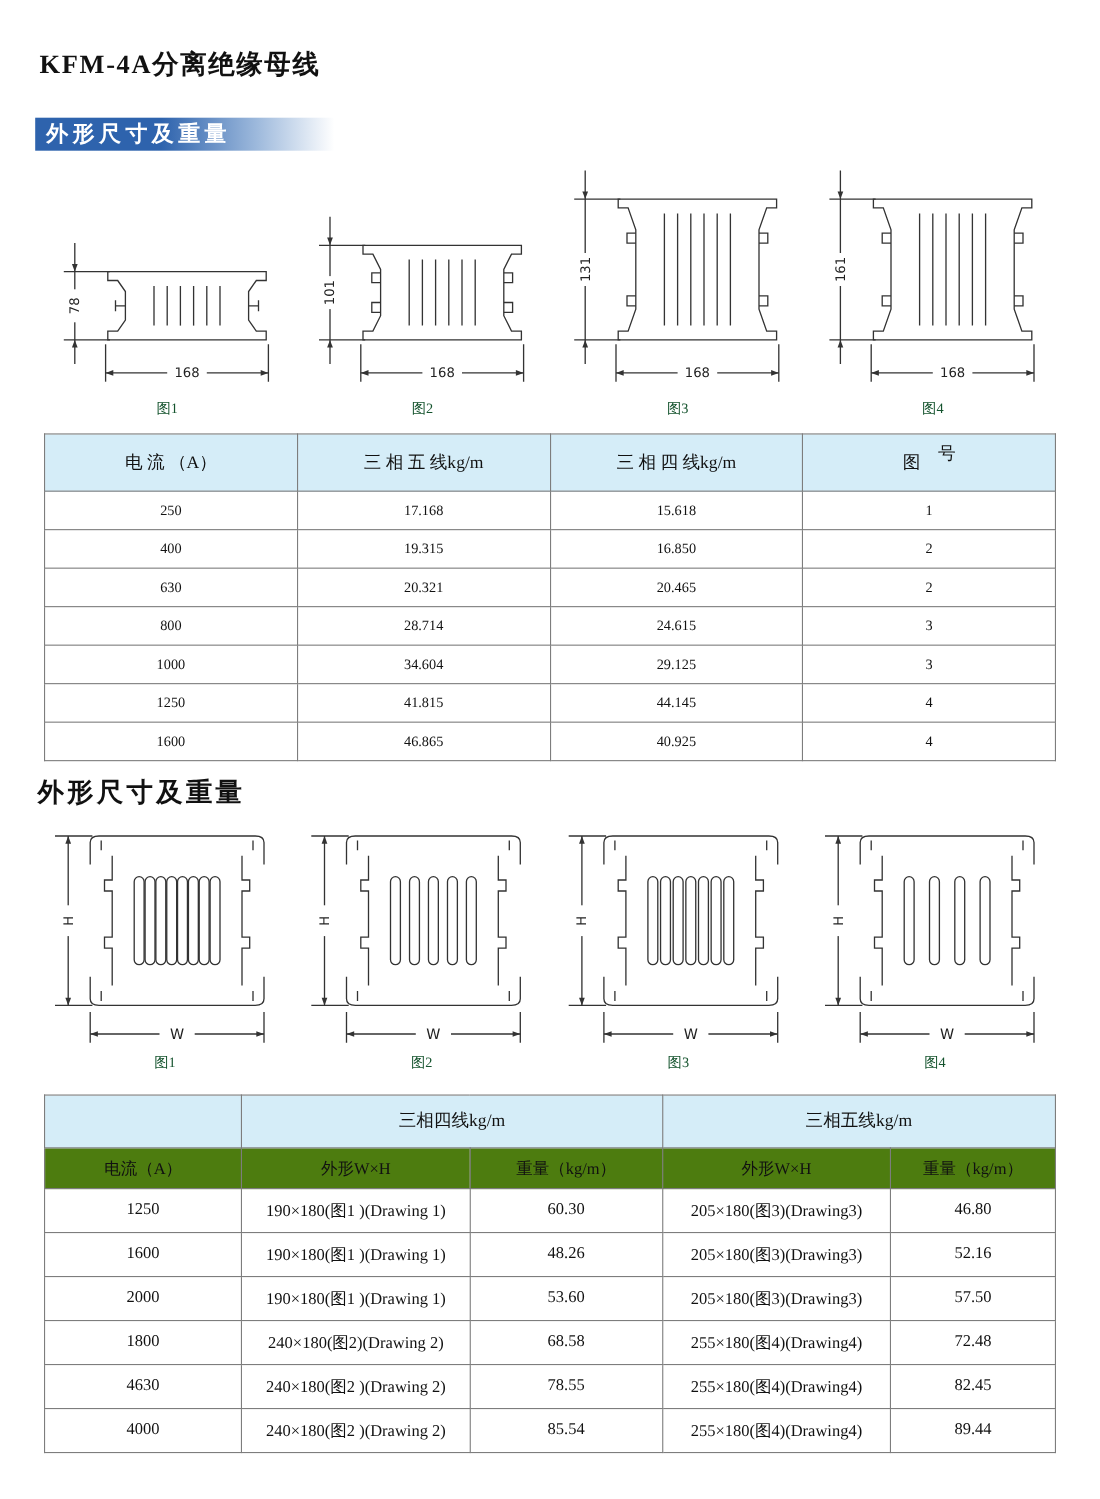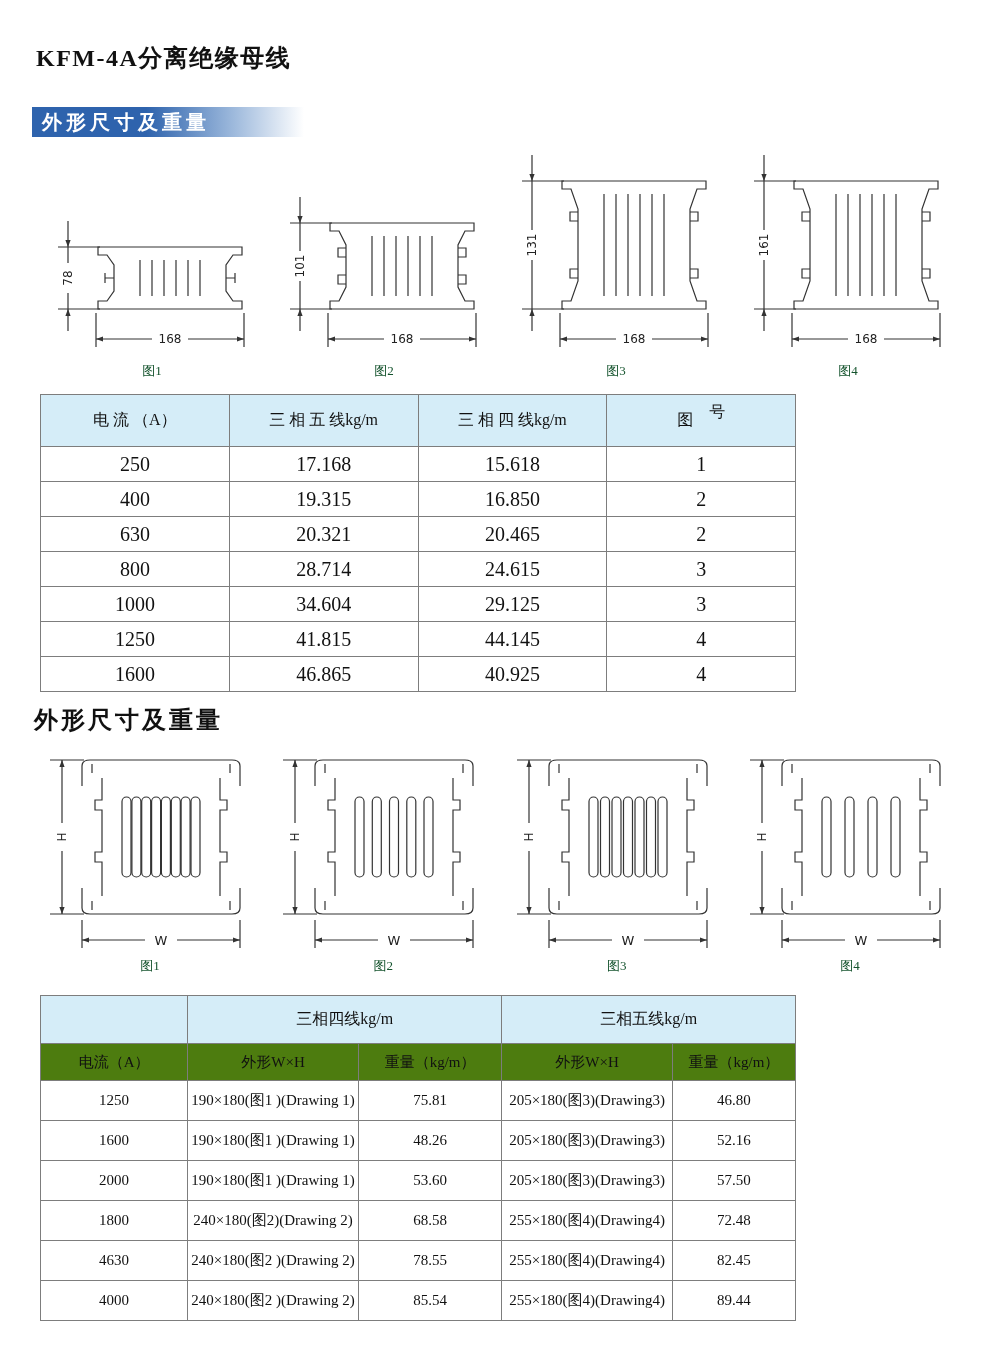--- a/index.html
+++ b/index.html
@@ -14,26 +14,26 @@
   .section-bar{
     margin-top:33px;margin-left:-8px;width:272px;height:30px;line-height:30px;padding-left:10px;
     color:#fff;font-family:"Liberation Sans","DejaVu Sans",sans-serif;font-weight:bold;
     font-size:20px;letter-spacing:4px;
     background:linear-gradient(90deg,var(--bar1) 0%,var(--bar1) 42%,var(--bar2) 74%,#ffffff 100%);
   }
   .figrow{display:flex;justify-content:space-between;align-items:flex-end;margin-top:12px}
   figure{display:flex;flex-direction:column;align-items:center}
   figcaption{font-size:13px;margin-top:1px;color:#14532d}
   svg text{font-family:"DejaVu Sans","Liberation Sans",sans-serif}
-  table{border-collapse:collapse;width:756px;table-layout:fixed}
+  table{border-collapse:collapse;width:920px;table-layout:fixed}
   th,td{border:1px solid var(--line);text-align:center;font-weight:normal;vertical-align:middle}
   thead th{background:var(--thbg)}
   .t1{margin-top:14px}
   .t1 thead th{height:52px;font-size:16px}
-  .t1 td{height:35px;font-size:20px}
+  .t1 td{height:35px;font-size:13px}
   .sup{position:relative;top:-8px;margin-left:16px}
   .h2{
     margin-top:12px;font-family:"Liberation Sans","DejaVu Sans",sans-serif;
     font-size:24px;font-weight:bold;letter-spacing:3px;margin-left:-6px
   }
   .figrow2{margin-top:14px}
   .t2{margin-top:20px}
   .t2 .group th{height:48px;font-size:16px}
   .t2 .sub th{height:37px;background:#4d7c0f;font-size:15px}
   .t2 td{height:40px;font-size:15px}
@@ -369,21 +369,21 @@
         <th>外形W×H</th>
         <th>重量（kg/m）</th>
         <th>外形W×H</th>
         <th>重量（kg/m）</th>
       </tr>
     </thead>
     <tbody>
         <tr>
           <td>1250</td>
           <td>190×180(图1 )(Drawing 1)</td>
-          <td>75.81</td>
+          <td>60.30</td>
           <td>205×180(图3)(Drawing3)</td>
           <td>46.80</td>
         </tr>
         <tr>
           <td>1600</td>
           <td>190×180(图1 )(Drawing 1)</td>
           <td>48.26</td>
           <td>205×180(图3)(Drawing3)</td>
           <td>52.16</td>
         </tr>

